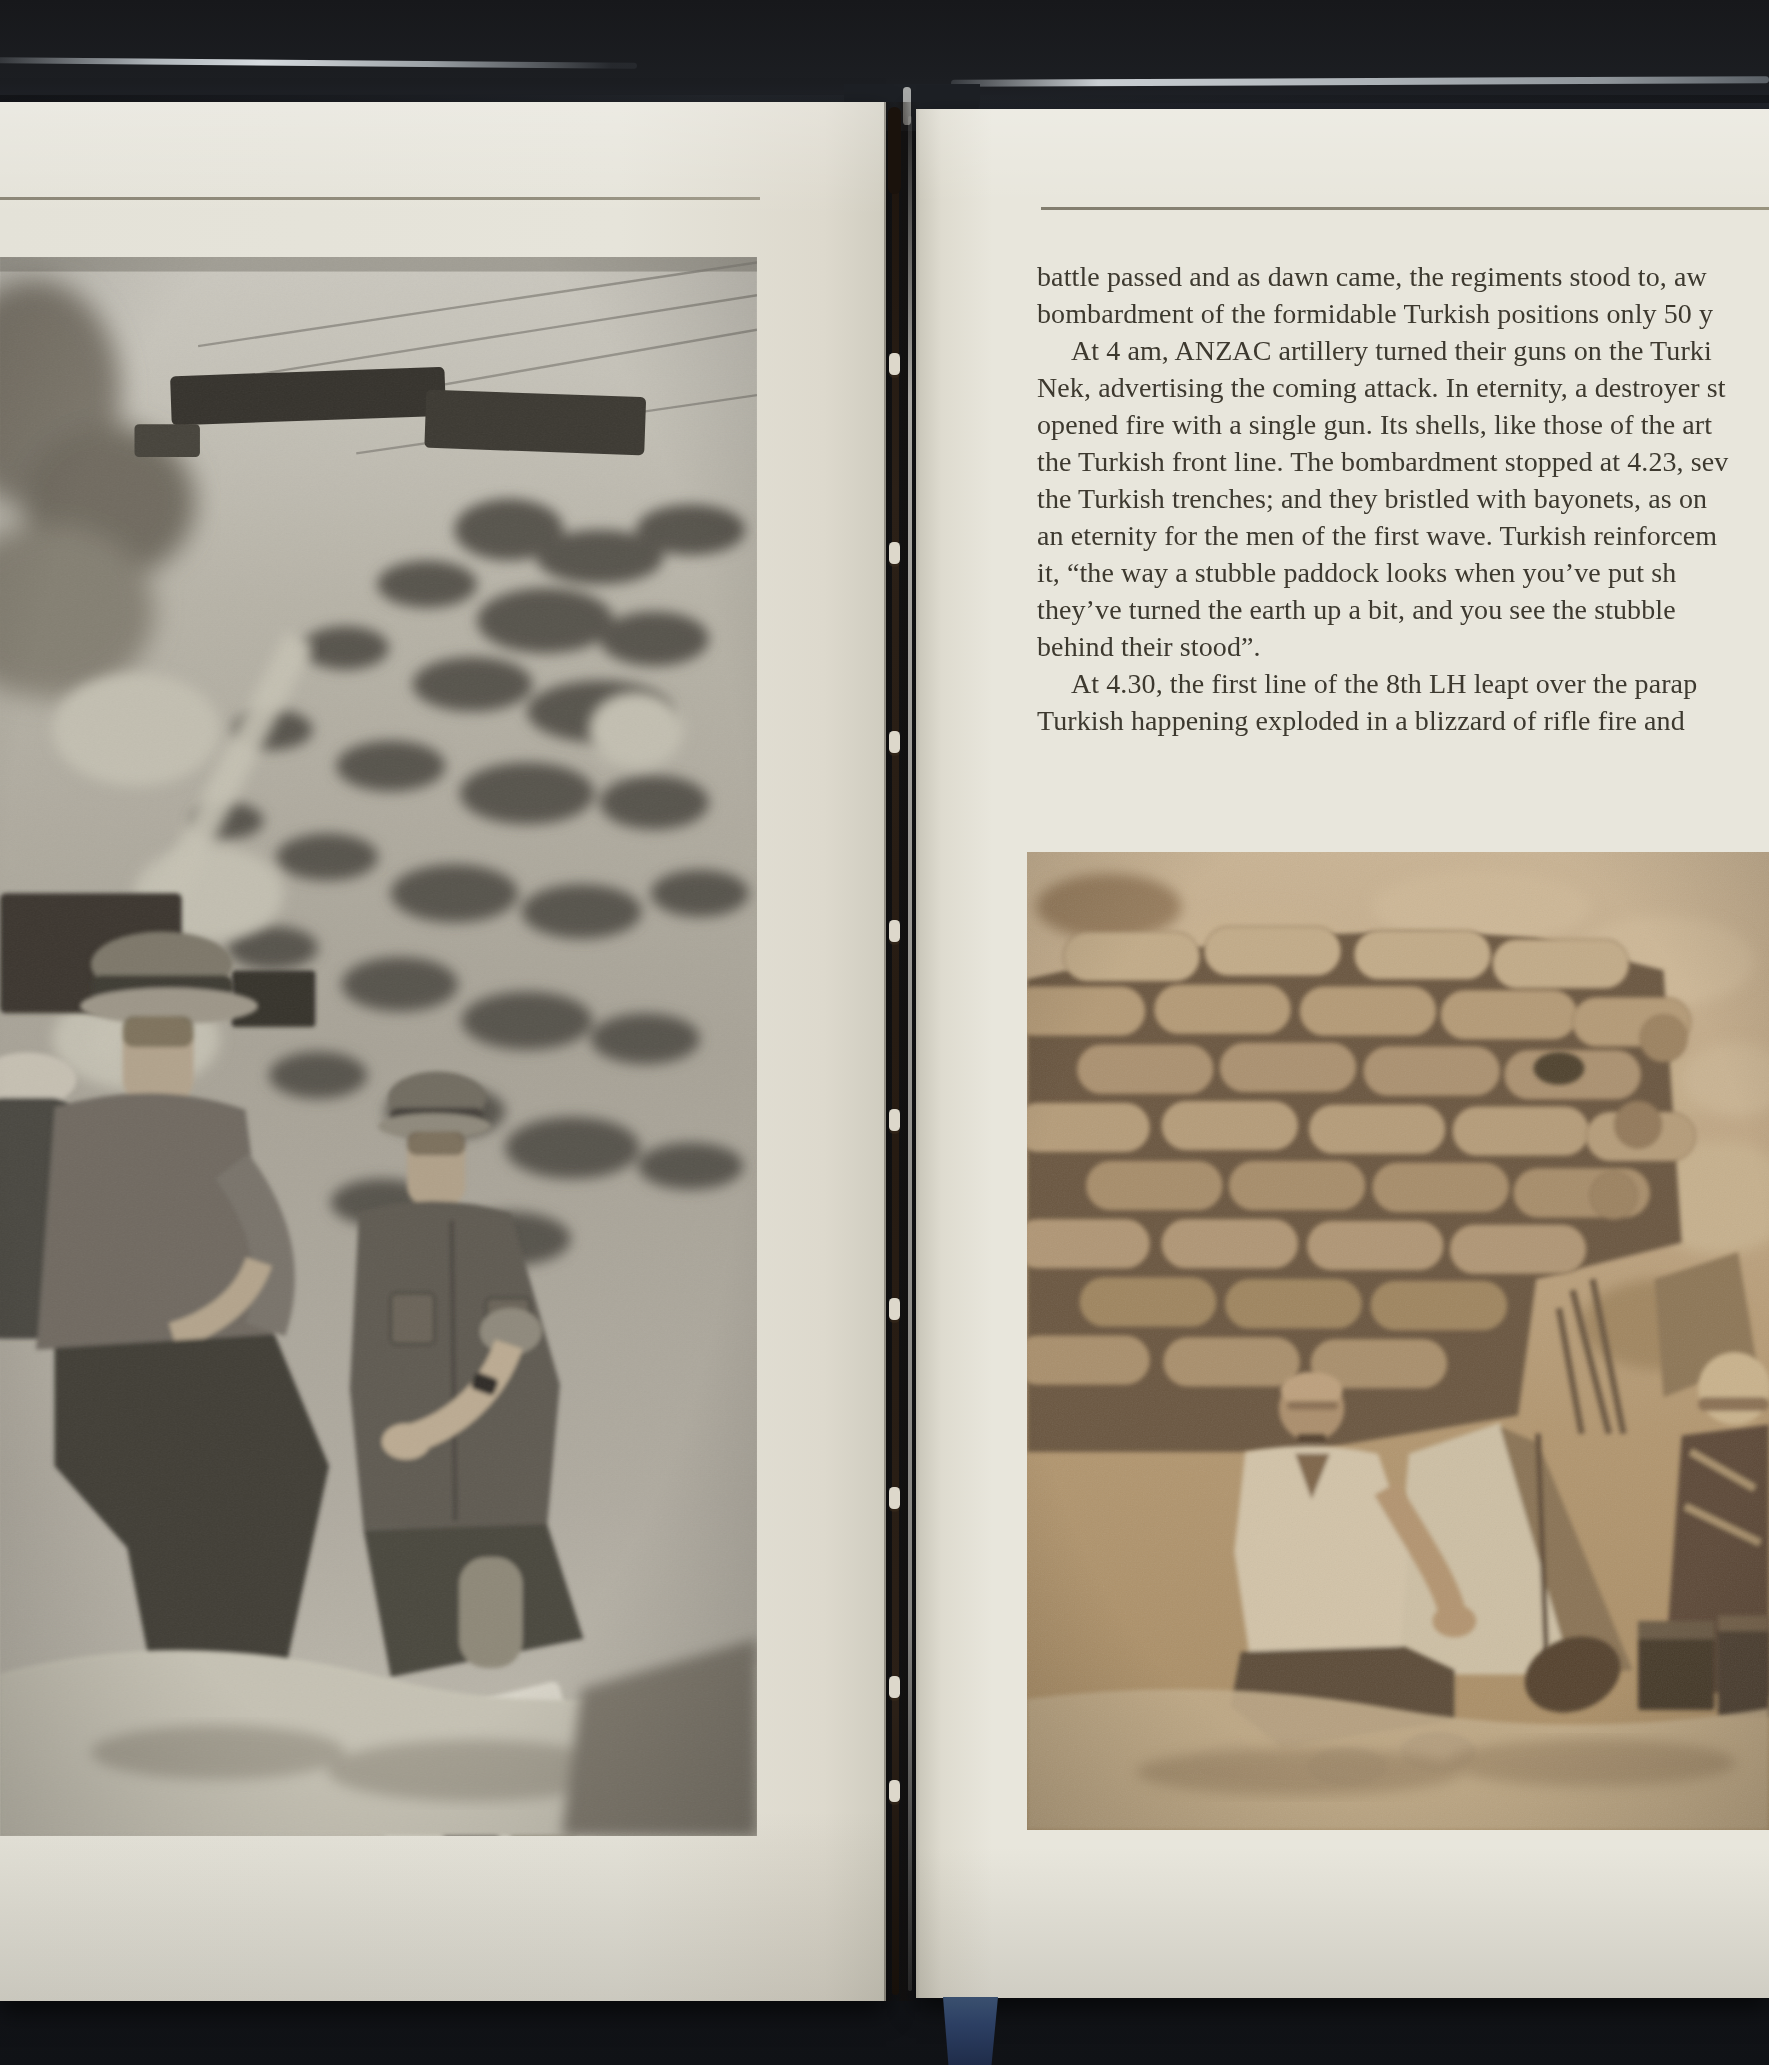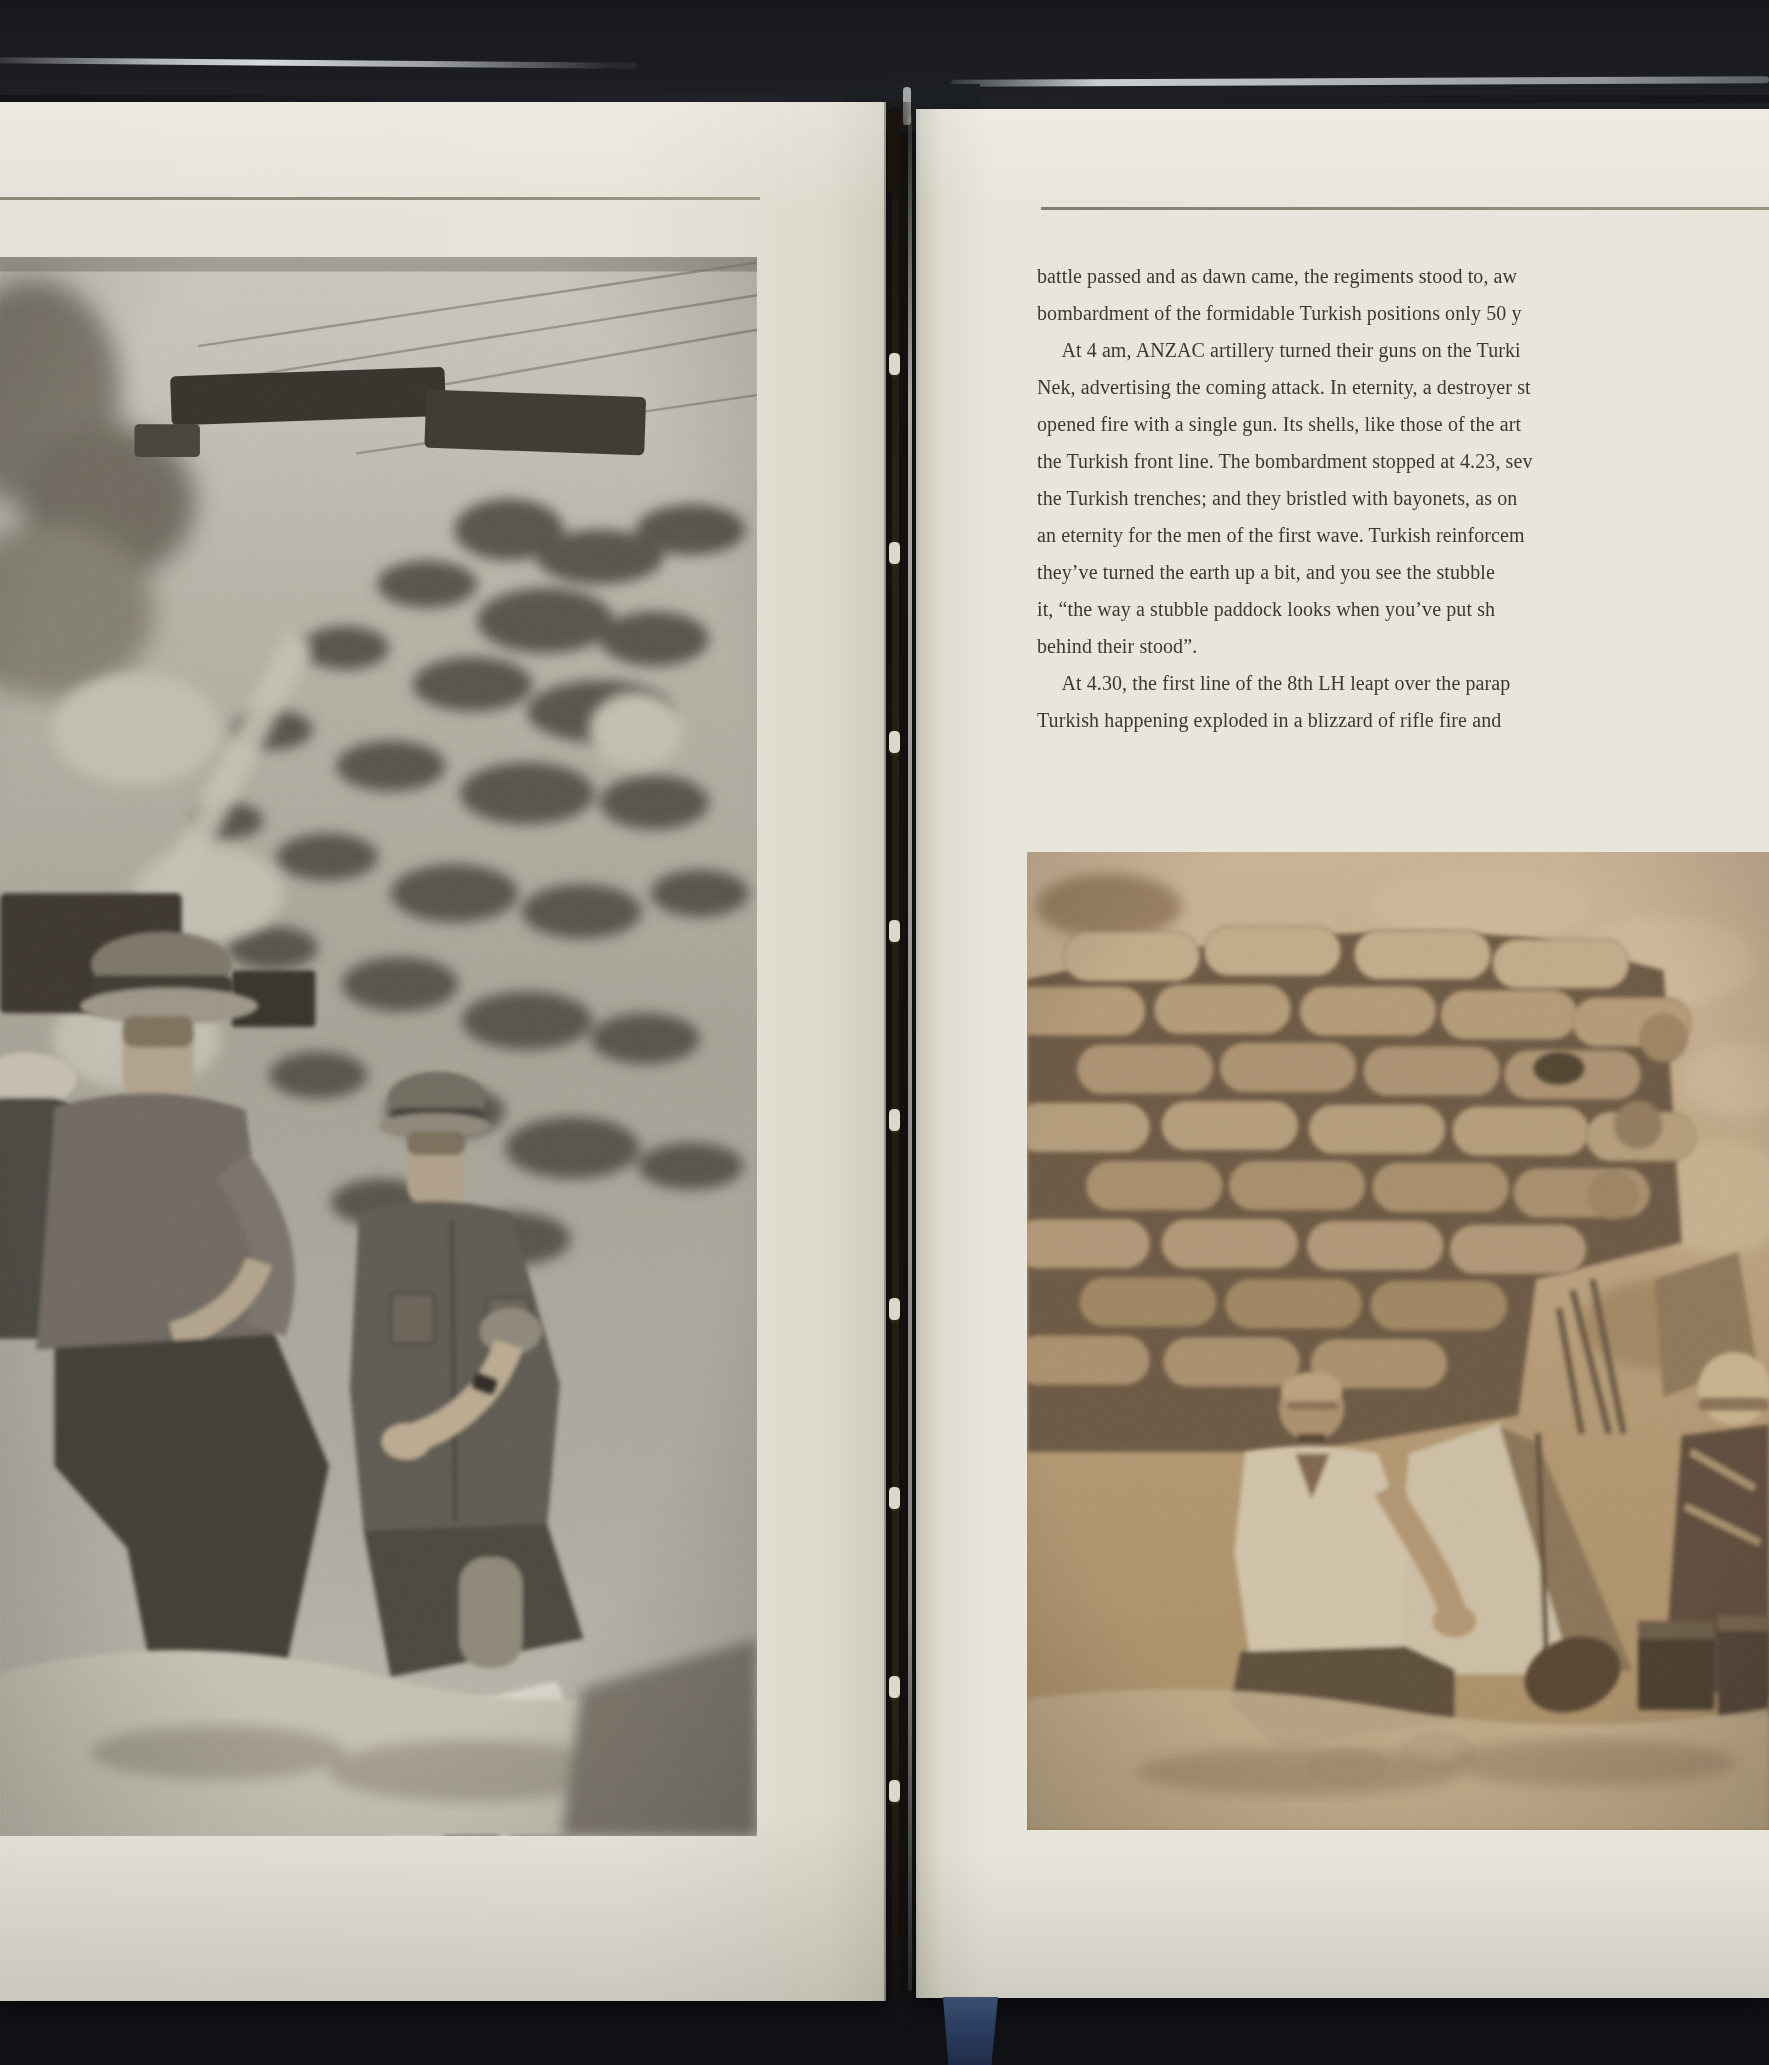--- a/index.html
+++ b/index.html
@@ -34,21 +34,21 @@
   .gutter-edge{position:absolute;left:908px;top:116px;width:3.6px;height:1875px;border-radius:1.8px;
     background:linear-gradient(180deg,rgba(250,248,240,.1),rgba(250,248,240,.65) 15%,rgba(250,248,240,.5) 80%,rgba(250,248,240,.1));}
   .rule{position:absolute;background:#878272;}
   .rule-left{left:0;top:197px;width:760px;height:2.7px;background:linear-gradient(90deg,#8c8778,#938e7e 70%,#a29d8d);}
   .rule-right{left:1041px;top:207px;width:728px;height:2.7px;background:linear-gradient(90deg,#827d6e,#8f8a7a 60%,#99947f);}
   .photo{position:absolute;overflow:hidden;box-shadow:inset 0 0 0 0.9px rgba(60,56,48,.25);}
   .photo-left{left:0;top:257px;width:757px;height:1579px;background:#b2ada1;}
   .photo-right{left:1027px;top:852px;width:742px;height:978px;background:#b49a76;}
   .photo svg{display:block;width:100%;height:100%;}
   .textblock{position:absolute;left:1037px;top:258px;width:732px;height:568px;overflow:hidden;}
-  .tline{white-space:pre;font-size:20px;line-height:37px;color:#3d392f;letter-spacing:0.1px;}
+  .tline{white-space:pre;font-size:28px;line-height:37px;color:#3d392f;letter-spacing:0.1px;}
   .ribbon{position:absolute;left:943px;top:1997px;width:55px;height:69px;
     background:linear-gradient(180deg,#3a506f 0%,#2c3f63 40%,#1f2c49 100%);
     clip-path:polygon(0 0,100% 0,88% 100%,10% 100%);}
   .cover-seam{position:absolute;left:0;top:95px;width:1769px;height:8.2px;
     background:linear-gradient(90deg,rgba(0,0,0,.5),rgba(40,44,50,.6) 40%,rgba(0,0,0,.45));opacity:.7;}
 </style>
 </head>
 <body>
 
 <div class="scene">
@@ -83,22 +83,22 @@
 
   <div class="textblock">
       <div class="tline">battle passed and as dawn came, the regiments stood to, aw</div>
       <div class="tline">bombardment of the formidable Turkish positions only 50 y</div>
       <div class="tline">     At 4 am, ANZAC artillery turned their guns on the Turki</div>
       <div class="tline">Nek, advertising the coming attack. In eternity, a destroyer st</div>
       <div class="tline">opened fire with a single gun. Its shells, like those of the art</div>
       <div class="tline">the Turkish front line. The bombardment stopped at 4.23, sev</div>
       <div class="tline">the Turkish trenches; and they bristled with bayonets, as on</div>
       <div class="tline">an eternity for the men of the first wave. Turkish reinforcem</div>
+      <div class="tline">it, “the way a stubble paddock looks when you’ve put sh</div>
       <div class="tline">they’ve turned the earth up a bit, and you see the stubble</div>
-      <div class="tline">it, “the way a stubble paddock looks when you’ve put sh</div>
       <div class="tline">behind their stood”.</div>
       <div class="tline">     At 4.30, the first line of the 8th LH leapt over the parap</div>
       <div class="tline">Turkish happening exploded in a blizzard of rifle fire and </div>
     </div>
 
   <div class="photo photo-left" role="img" aria-label="Black-and-white photograph: Australian soldiers in peaked caps rest on a dirt mound below a scrub-covered hillside honeycombed with dugouts; telegraph wires cross the sky and one seated man holds a newspaper-wrapped parcel.">
     <svg viewBox="0 0 833 1737" preserveAspectRatio="none">
       <defs>
         <linearGradient id="lbg" x1="0" y1="0" x2="0" y2="1">
           <stop offset="0" stop-color="#cbc8bf"></stop>

